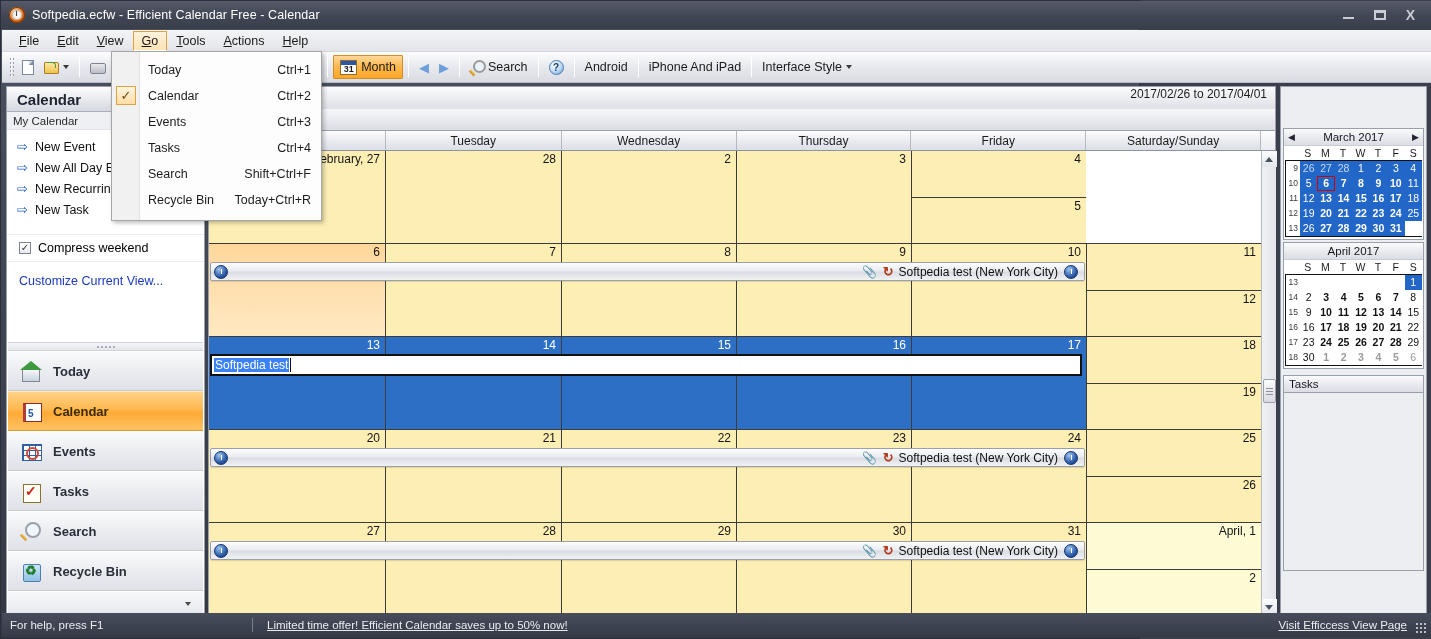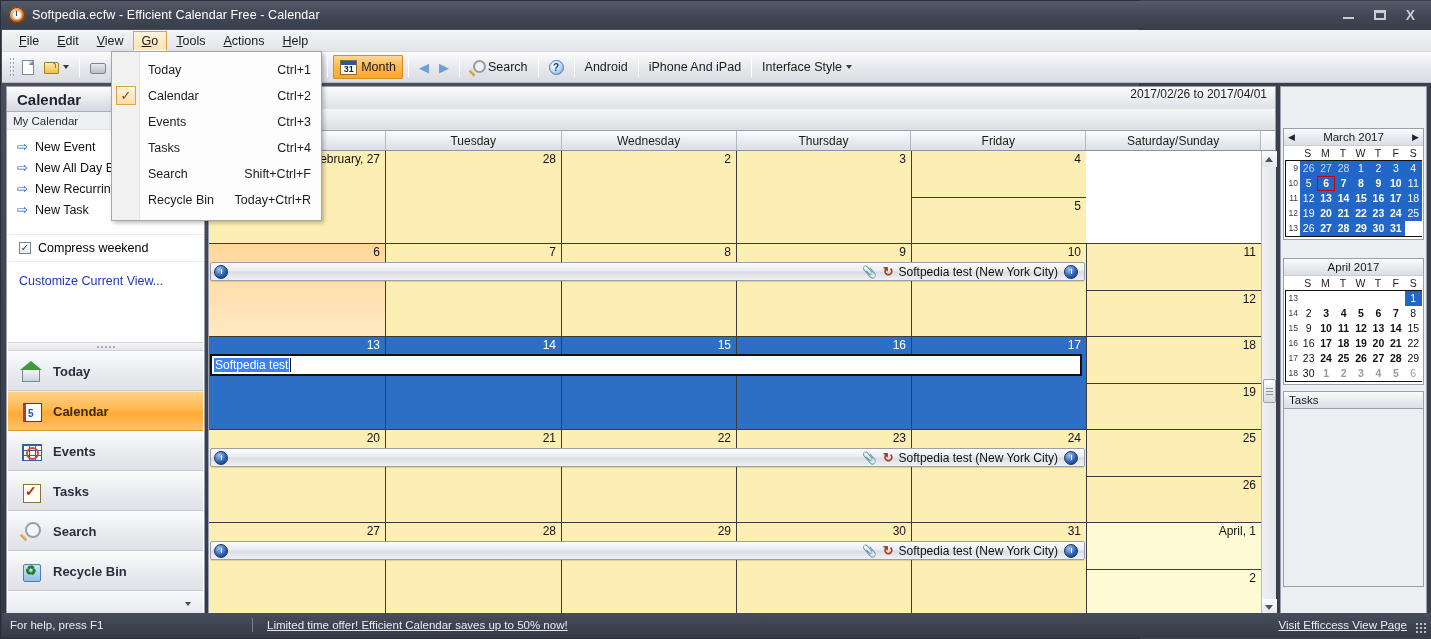--- a/index.html
+++ b/index.html
@@ -798,21 +798,21 @@
           <div class="d hl bold">27</div>
           <div class="d hl bold">28</div>
           <div class="d hl bold">29</div>
           <div class="d hl bold">30</div>
           <div class="d hl bold">31</div>
           <div class="d"></div>
         </div>
       </div>
     </div>
 
-    <div class="mini" style="margin-top:18px">
+    <div class="mini" style="margin-top:2px">
       <div class="mini-head">
         <span class="t">April 2017</span>
       </div>
       <div class="mini-body">
         <div class="mini-dow">
           <div></div>
           <div>S</div>
           <div>M</div>
           <div>T</div>
           <div>W</div>

